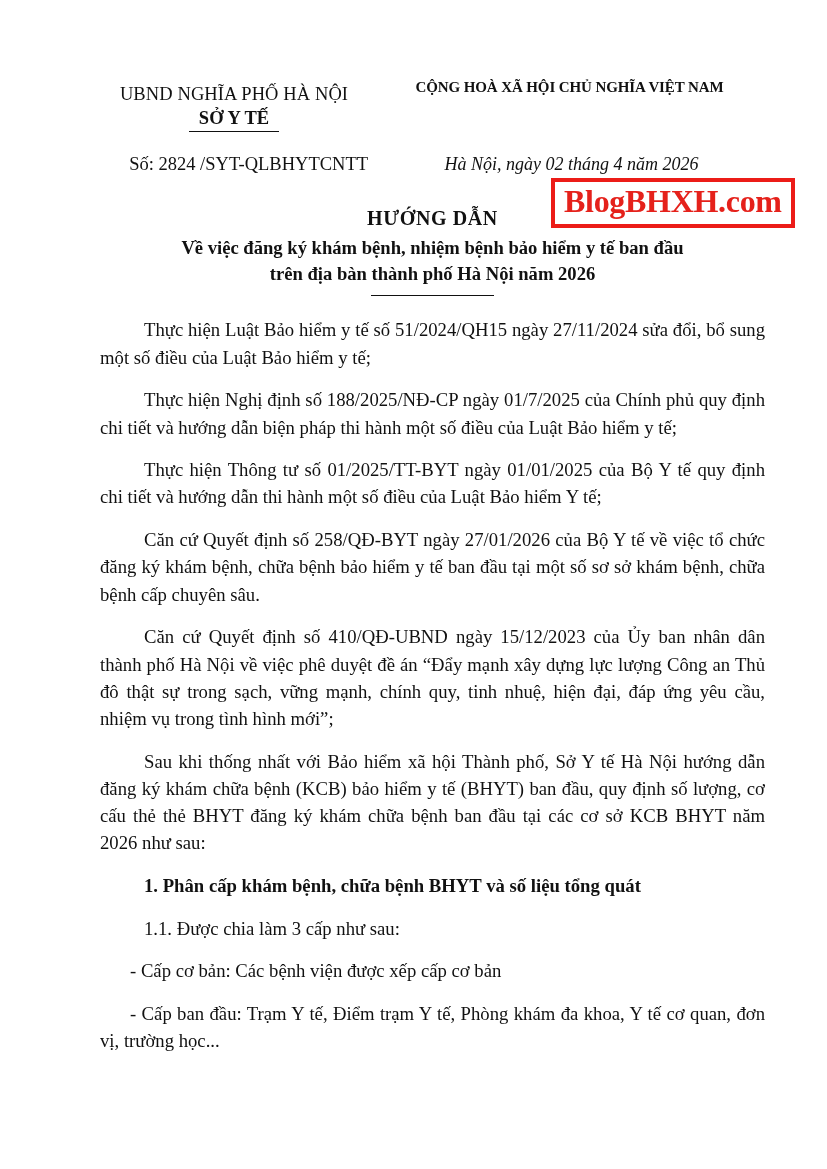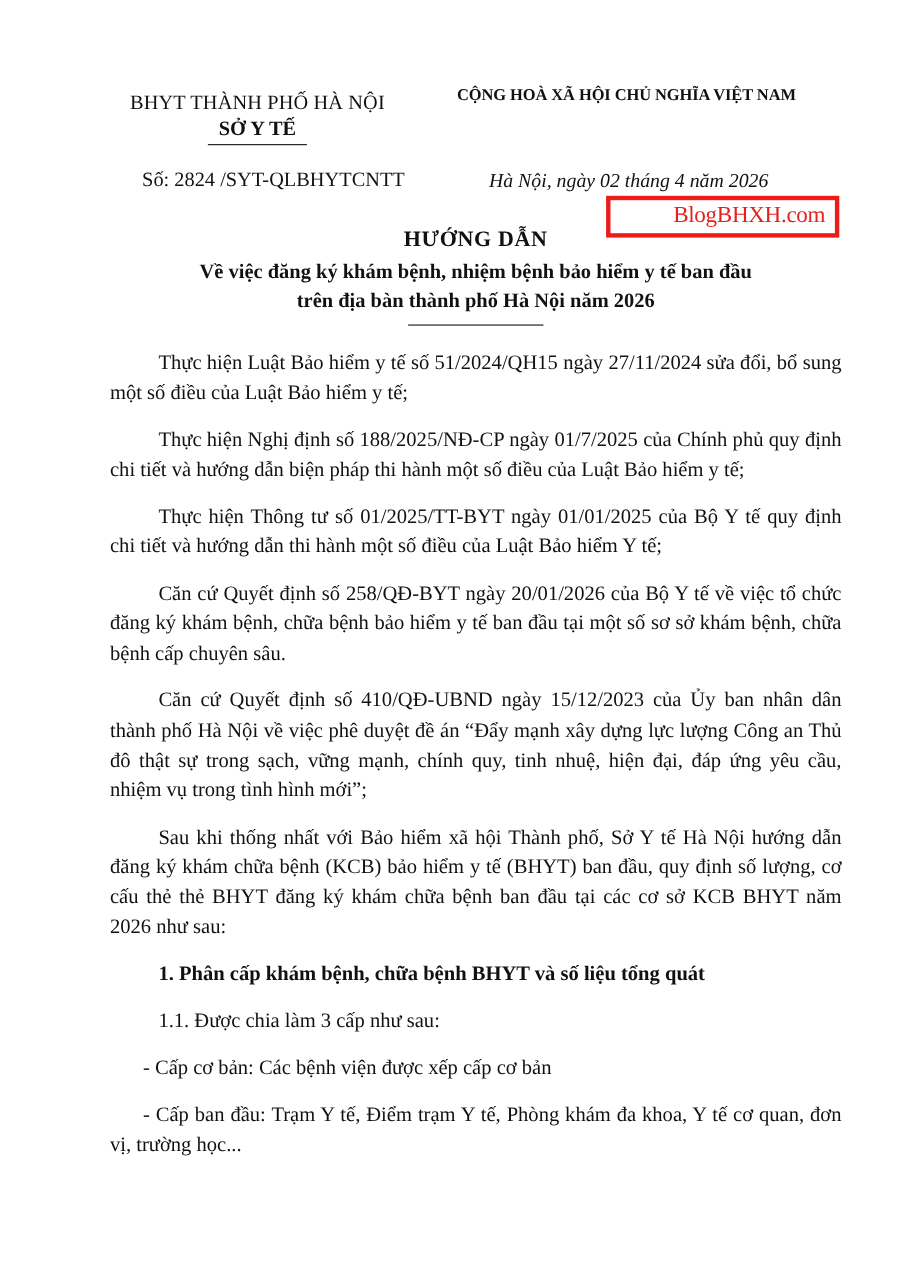--- a/index.html
+++ b/index.html
@@ -92,27 +92,26 @@
     position: absolute;
     left: 551px;
     top: 178px;
     border: 4px solid #ec1c18;
     background: #ffffff;
     padding: 2px 9px 4px 9px;
     z-index: 5;
   }
   .watermark-text {
     font-family: "Liberation Serif", "DejaVu Serif", serif;
-    font-size: 21px;
-    font-weight: normal;
+    font-size: 32px;
+    font-weight: bold;
     color: #e5211b;
     letter-spacing: -.3px;
     line-height: 1.12;
     white-space: nowrap;
-    margin-left: 48px;
   }
 
   
   .title-block {
     margin-top: 32px;
     text-align: center;
   }
   .doc-kind {
     font-size: 20px;
     font-weight: bold;
@@ -156,21 +155,21 @@
     text-align: left;
   }
 </style>
 </head>
 <body>
 
 <div class="page">
 
   <div class="doc-header">
     <div class="hdr-left">
-      <div class="org-line">BHYT THÀNH PHỐ HÀ NỘI</div>
+      <div class="org-line">UBND NGHĨA PHỐ HÀ NỘI</div>
       <div class="org-sub">SỞ Y TẾ</div>
     </div>
     <div class="hdr-right">
       <div class="nation-line">CỘNG HOÀ XÃ HỘI CHỦ NGHĨA VIỆT NAM</div>
     </div>
   </div>
 
   <div class="doc-meta">
     <div class="doc-number">Số: 2824 /SYT-QLBHYTCNTT</div>
     <div class="doc-date">Hà Nội, ngày  02  tháng 4   năm 2026</div>
@@ -186,21 +185,21 @@
       <span>Về việc đăng ký khám bệnh, nhiệm bệnh bảo hiểm y tế ban đầu</span><br>
       <span>trên địa bàn thành phố Hà Nội năm 2026</span>
     </div>
     <div class="title-rule"></div>
   </div>
 
   <div class="body-text">
     <p class="para">Thực hiện Luật Bảo hiểm y tế số 51/2024/QH15 ngày 27/11/2024 sửa đổi, bổ sung một số điều của Luật Bảo hiểm y tế;</p>
     <p class="para">Thực hiện Nghị định số 188/2025/NĐ-CP ngày 01/7/2025 của Chính phủ quy định chi tiết và hướng dẫn biện pháp thi hành một số điều của Luật Bảo hiểm y tế;</p>
     <p class="para">Thực hiện Thông tư số 01/2025/TT-BYT ngày 01/01/2025 của Bộ Y tế quy định chi tiết và hướng dẫn thi hành một số điều của Luật Bảo hiểm Y tế;</p>
-    <p class="para">Căn cứ Quyết định số 258/QĐ-BYT ngày 20/01/2026 của Bộ Y tế về việc tổ chức đăng ký khám bệnh, chữa bệnh bảo hiểm y tế ban đầu tại một số sơ sở khám bệnh, chữa bệnh cấp chuyên sâu.</p>
+    <p class="para">Căn cứ Quyết định số 258/QĐ-BYT ngày 27/01/2026 của Bộ Y tế về việc tổ chức đăng ký khám bệnh, chữa bệnh bảo hiểm y tế ban đầu tại một số sơ sở khám bệnh, chữa bệnh cấp chuyên sâu.</p>
     <p class="para">Căn cứ Quyết định số 410/QĐ-UBND ngày 15/12/2023 của Ủy ban nhân dân thành phố Hà Nội về việc phê duyệt đề án “Đẩy mạnh xây dựng lực lượng Công an Thủ đô thật sự trong sạch, vững mạnh, chính quy, tinh nhuệ, hiện đại, đáp ứng yêu cầu, nhiệm vụ trong tình hình mới”;</p>
     <p class="para">Sau khi thống nhất với Bảo hiểm xã hội Thành phố, Sở Y tế Hà Nội hướng dẫn đăng ký khám chữa bệnh (KCB) bảo hiểm y tế (BHYT) ban đầu, quy định số lượng, cơ cấu thẻ thẻ BHYT đăng ký khám chữa bệnh ban đầu tại các cơ sở KCB BHYT năm 2026 như sau:</p>
 
     <p class="heading">1. Phân cấp khám bệnh, chữa bệnh BHYT và số liệu tổng quát</p>
 
     <p class="para">1.1. Được chia làm 3 cấp như sau:</p>
     <p class="para bullet">- Cấp cơ bản: Các bệnh viện được xếp cấp cơ bản</p>
     <p class="para bullet">- Cấp ban đầu: Trạm Y tế, Điểm trạm Y tế, Phòng khám đa khoa, Y tế cơ quan, đơn vị, trường học...</p>
 
   </div>

